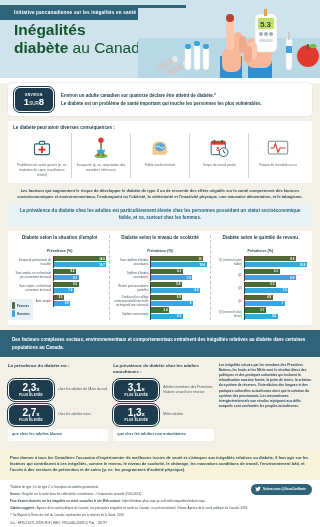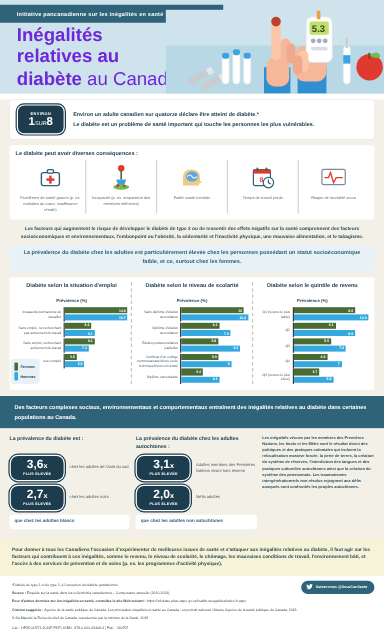--- a/index.html
+++ b/index.html
@@ -14,21 +14,21 @@
   
   .header { position: relative; height: 78px; background: #cfe3ec; }
   .header-tab {
     background: #2e6379; color: #ffffff;
     font-size: 4.6px; font-weight: bold; letter-spacing: .2px;
     padding: 5px 10px 5px 14px; display: inline-block;
     border-bottom-right-radius: 9px; width: 186px;
   }
   .header-title {
     position: absolute; left: 14px; top: 21px;
-    color: #6d28d9; line-height: 1.18;
+    color: #14532d; line-height: 1.18;
   }
   .header-title .l1, .header-title .l2 { font-size: 15.5px; font-weight: bold; display:block; }
   .header-title .l3 { font-size: 15.5px; font-weight: bold; display:block; }
   .header-title .l3 .thin { font-weight: normal; }
 
   
   .illus { position: absolute; right: 0; top: 8px; width: 182px; height: 70px; }
 
   
   .body-wrap { background: #f3f1e7; }
@@ -135,21 +135,20 @@
     padding: 2.5px 6px 2.5px 4px; display: flex; align-items: center; gap: 2px;
   }
 </style>
 </head>
 <body>
 
 <div class="header">
   <div class="header-tab">Initiative pancanadienne sur les inégalités en santé</div>
   <div class="header-title">
     <span class="l1">Inégalités</span>
-    <span class="l2">relatives au</span>
     <span class="l3"><span>diabète</span> <span class="thin">au Canada</span></span>
   </div>
   <svg class="illus" viewBox="0 0 182 70">
     <rect x="0" y="0" width="182" height="70" fill="#cfe3ec"></rect>
     <rect x="0" y="30" width="182" height="40" fill="#b9d8e6"></rect>
 
     <g transform="rotate(-28 30 56)">
       <rect x="18" y="52" width="22" height="6" rx="3" fill="#c8cdd1"></rect>
       <rect x="36" y="52" width="5" height="6" rx="1.5" fill="#e4e8ea"></rect>
     </g>
@@ -480,21 +479,21 @@
   </div>
 
   <div class="complex">Des facteurs complexes sociaux, environnementaux et comportementaux entraînent des inégalités relatives au diabète dans certaines populations au Canada.</div>
 
   <div class="stats">
 
     <div class="stat-col">
       <div class="stat-head">La prévalence du diabète est :</div>
       <div class="pill-row">
         <div class="pill">
-          <span class="big"><span>3,6</span><span class="x">x</span></span>
+          <span class="big"><span>2,3</span><span class="x">x</span></span>
           <span class="small">PLUS ÉLEVÉE</span>
         </div>
         <div class="pill-note">chez les adultes de l'Asie du sud</div>
       </div>
       <div class="pill-row">
         <div class="pill">
           <span class="big"><span>2,7</span><span class="x">x</span></span>
           <span class="small">PLUS ÉLEVÉE</span>
         </div>
         <div class="pill-note">chez les adultes noirs</div>
@@ -506,21 +505,21 @@
       <div class="stat-head">La prévalence du diabète chez les adultes autochtones :</div>
       <div class="pill-row">
         <div class="pill">
           <span class="big"><span>3,1</span><span class="x">x</span></span>
           <span class="small">PLUS ÉLEVÉE</span>
         </div>
         <div class="pill-note">Adultes membres des Premières Nations vivant hors réserve</div>
       </div>
       <div class="pill-row">
         <div class="pill">
-          <span class="big"><span>2,0</span><span class="x">x</span></span>
+          <span class="big"><span>1,3</span><span class="x">x</span></span>
           <span class="small">PLUS ÉLEVÉE</span>
         </div>
         <div class="pill-note">Métis adultes</div>
       </div>
       <div class="than-box">que chez les adultes non autochtones</div>
     </div>
 
     <div class="stat-col wide">
       <div class="side-para">Les inégalités vécues par les membres des Premières Nations, les Inuits et les Métis sont le résultat direct des politiques et des pratiques coloniales qui incluent la relocalisation massive forcée, la perte de terres, la création du système de réserves, l'interdiction des langues et des pratiques culturelles autochtones ainsi que la création du système des pensionnats. Les traumatismes intergénérationnels non résolus rejoignent aux défis auxquels sont confrontés les peuples autochtones.</div>
     </div>

